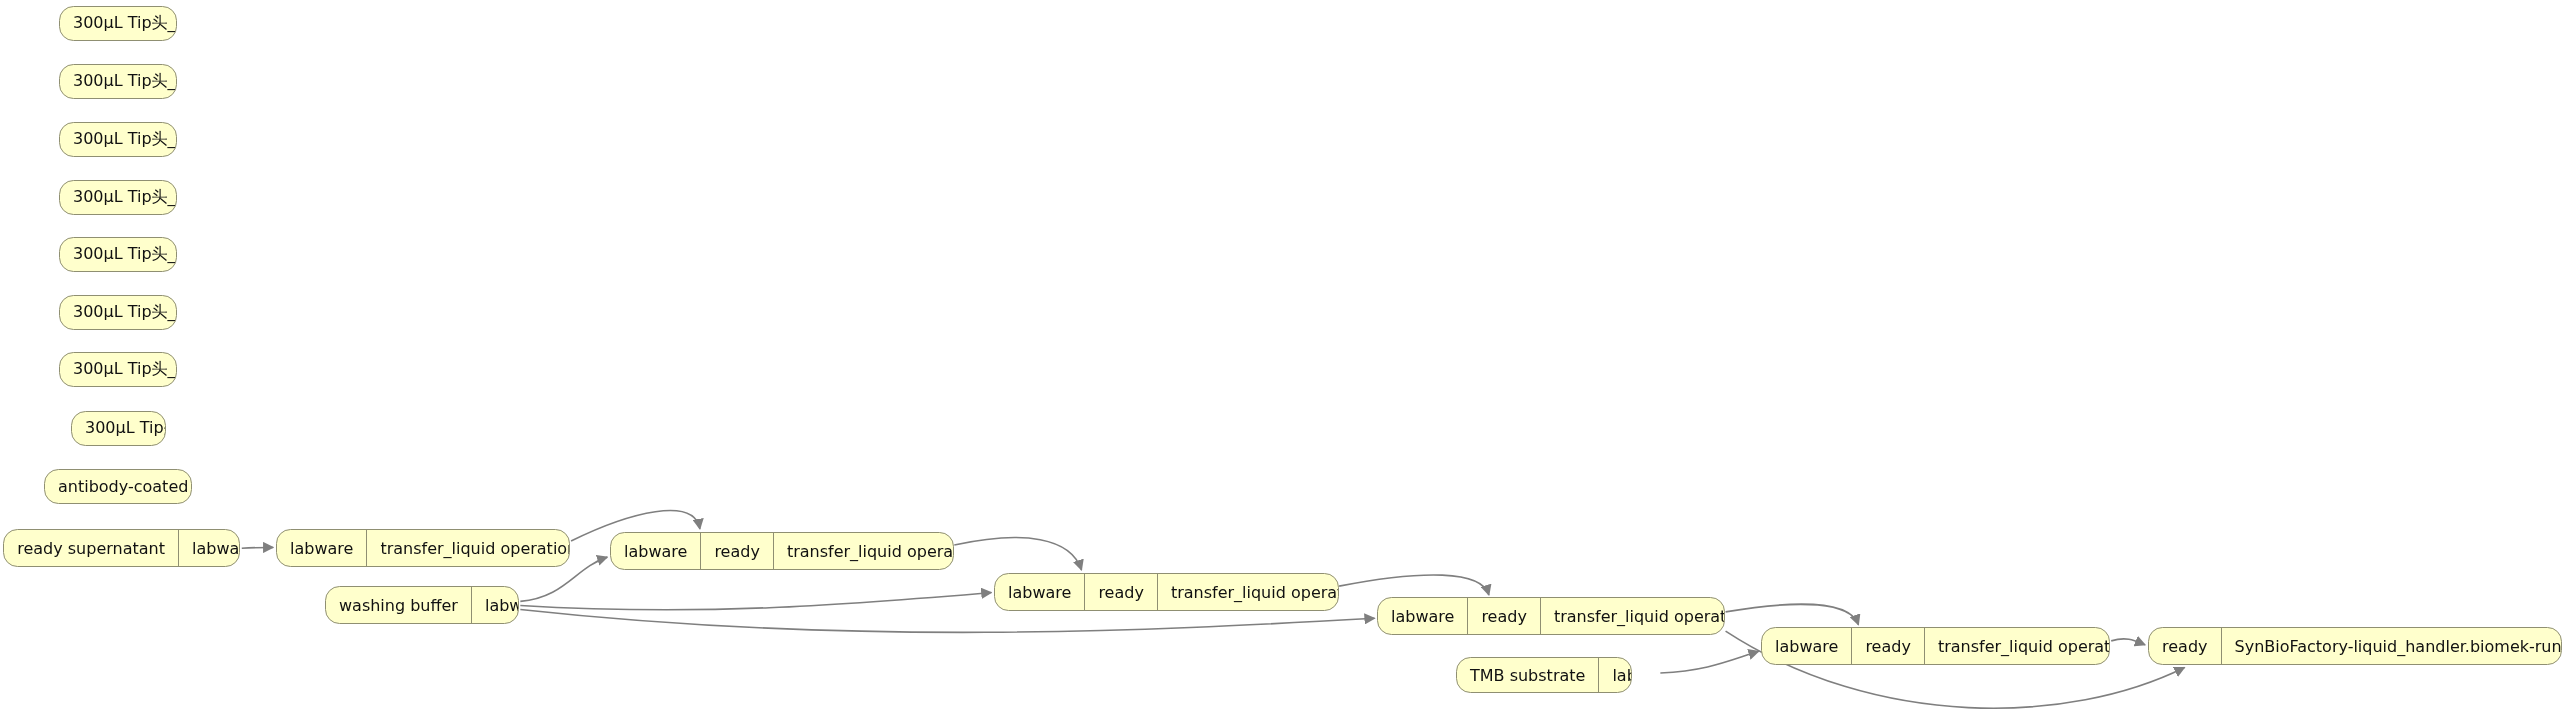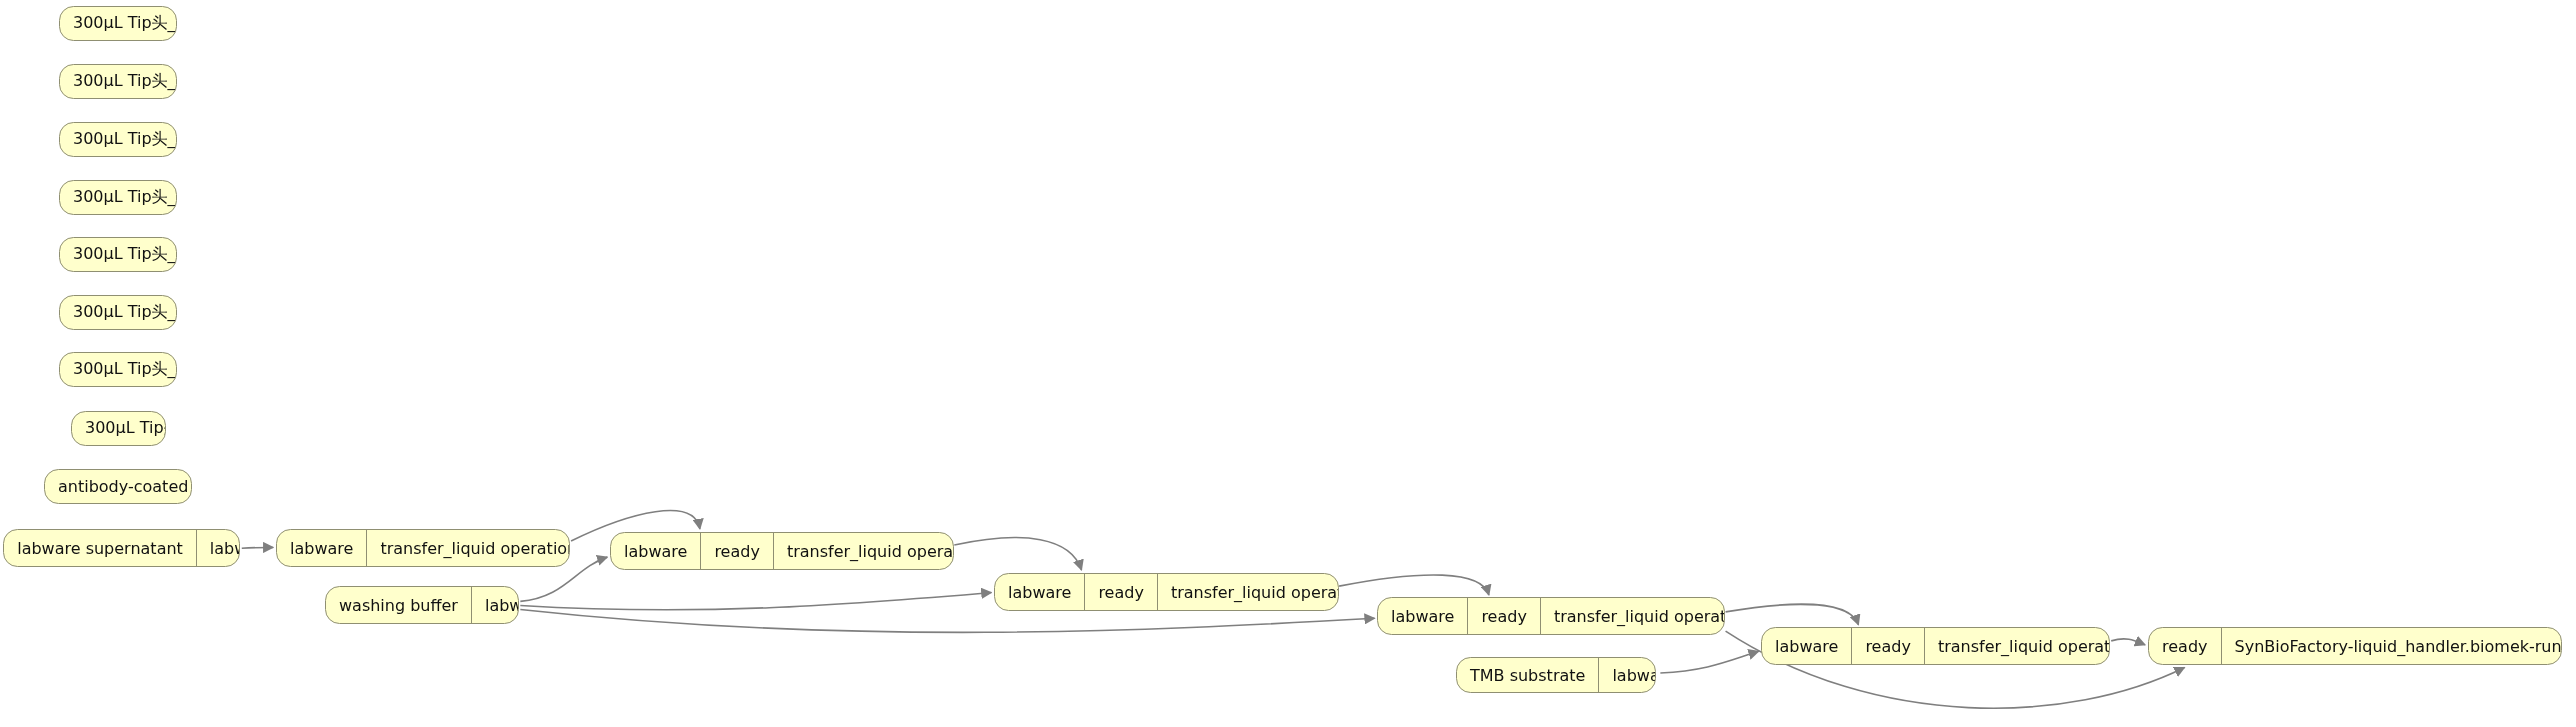--- a/index.html
+++ b/index.html
@@ -100,21 +100,21 @@
       <div class="node" style="left: 59px; top: 352px; width: 118px; height: 35px;">
         <div class="cell">300μL Tip头_2</div>
       </div>
       <div class="node" style="left: 71px; top: 411px; width: 95px; height: 35px;">
         <div class="cell">300μL Tip头</div>
       </div>
       <div class="node" style="left: 44px; top: 469px; width: 148px; height: 35px;">
         <div class="cell">antibody-coated well</div>
       </div>
       <div class="node" style="left: 3.2px; top: 529px; width: 237px; height: 38px;">
-        <div class="cell">labware supernatant</div>
+        <div class="cell">ready supernatant</div>
         <div class="cell">labware</div>
       </div>
       <div class="node" style="left: 276px; top: 529px; width: 294px; height: 38px;">
         <div class="cell">labware</div>
         <div class="cell">transfer_liquid operation</div>
       </div>
       <div class="node" style="left: 610px; top: 532px; width: 344px; height: 38px;">
         <div class="cell">labware</div>
         <div class="cell">ready</div>
         <div class="cell">transfer_liquid operation</div>
@@ -126,21 +126,21 @@
       <div class="node" style="left: 994px; top: 573px; width: 345px; height: 38px;">
         <div class="cell">labware</div>
         <div class="cell">ready</div>
         <div class="cell">transfer_liquid operation</div>
       </div>
       <div class="node" style="left: 1377px; top: 597px; width: 348px; height: 38px;">
         <div class="cell">labware</div>
         <div class="cell">ready</div>
         <div class="cell">transfer_liquid operation</div>
       </div>
-      <div class="node" style="left: 1456px; top: 657px; width: 200px; height: 36px;">
+      <div class="node" style="left: 1456px; top: 657px; width: 176px; height: 36px;">
         <div class="cell">TMB substrate</div>
         <div class="cell">labware</div>
       </div>
       <div class="node" style="left: 1761px; top: 627px; width: 349px; height: 38px;">
         <div class="cell">labware</div>
         <div class="cell">ready</div>
         <div class="cell">transfer_liquid operation</div>
       </div>
       <div class="node" style="left: 2148px; top: 627px; width: 414px; height: 38px;">
         <div class="cell">ready</div>

